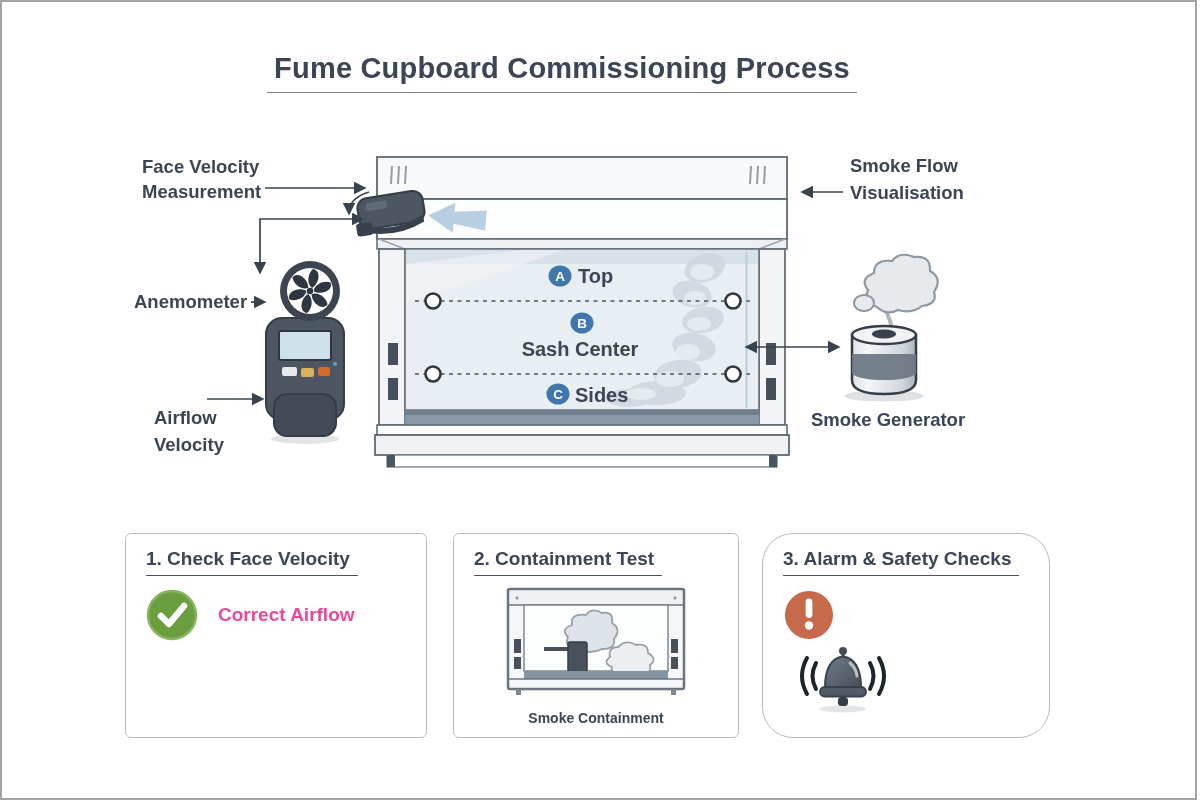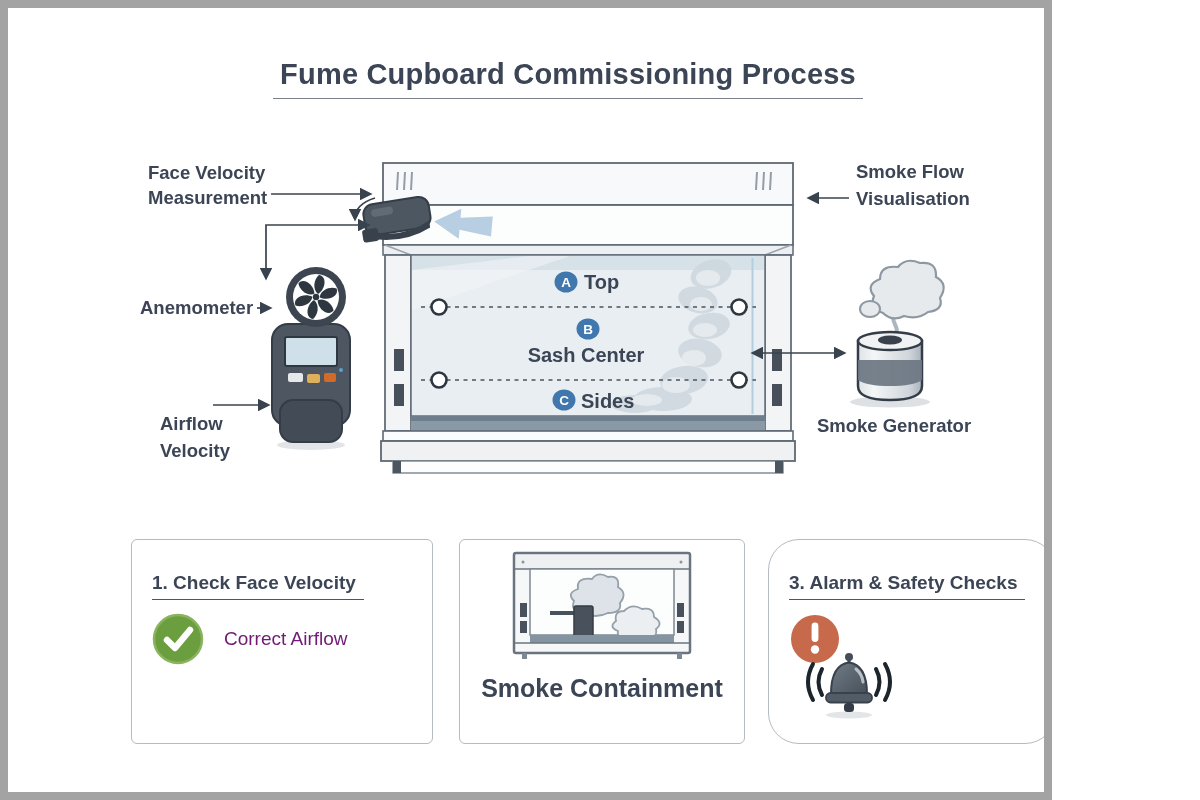--- a/index.html
+++ b/index.html
@@ -1,19 +1,19 @@
 <!DOCTYPE html>
 <html><head>
 <meta charset="utf-8">
 <style>
   html,body { margin:0; padding:0; background:#ffffff; }
   .stage {
-    position:relative; width:1052px; height:800px; background:#ffffff;
+    position:relative; width:1197px; height:800px; background:#ffffff;
     font-family:"Liberation Sans", sans-serif; overflow:hidden;
-    box-sizing:border-box; border:8px solid #a3a3a3;
+    box-sizing:border-box; border:2px solid #a3a3a3;
   }
   .page-title {
     position:absolute; top:50px; left:0; width:1120px; text-align:center;
     font-size:29px; font-weight:700; color:#3b4555; letter-spacing:.2px;
   }
   .title-rule {
     position:absolute; top:90px; left:265px; width:590px; height:0;
     border-top:1.5px solid #79838d;
   }
   svg text { font-family:"Liberation Sans", sans-serif; }
@@ -23,28 +23,28 @@
   .gen-lbl { font-size:18.5px; font-weight:700; fill:#3b4555; text-anchor:middle; }
 
   .card {
     position:absolute; top:531px; height:205px; background:#ffffff;
     border:1.5px solid #b5bbc1; border-radius:6px; box-sizing:border-box;
   }
   #card-1 { left:123px; width:302px; }
   #card-2 { left:451px; width:286px; }
   #card-3 { left:760px; width:288px;border-radius:31px; }
   .card-heading {
-    display:inline-block; margin:32px 0 0 20px; padding:0 8px 5px 0;
+    display:inline-block; margin:14px 0 0 20px; padding:0 8px 5px 0;
     font-size:19px; font-weight:700; color:#3b4555;
     border-bottom:1.5px solid #4c5663; white-space:nowrap;
   }
   .card-row { display:flex; align-items:center; gap:20px; margin:13px 0 0 20px; }
-  .card-row .row-text { font-size:19px; font-weight:400; color:#701a75; }
+  .card-row .row-text { font-size:19px; font-weight:700; color:#ec4899; }
   .mini-cup-wrap { text-align:center; margin-top:11px; }
-  .card-caption { text-align:center; font-size:25px; font-weight:700; color:#3b4555; margin-top:7px; }
+  .card-caption { text-align:center; font-size:14px; font-weight:700; color:#3b4555; margin-top:7px; }
   .bell-wrap { position:absolute; left:24px; top:106px; }
 </style>
 </head>
 <body>
 
 <div class="stage">
 
   <div class="page-title">Fume Cupboard Commissioning Process</div>
   <div class="title-rule"></div>
 
@@ -223,20 +223,21 @@
     <div class="card-row">
       <svg width="52" height="52" viewBox="0 0 52 52">
         <circle cx="26" cy="26" r="24" fill="#6b9e3e" stroke="#8ab35e" stroke-width="2.5"></circle>
         <path d="M 15 27 L 23 35 L 38 17" fill="none" stroke="#ffffff" stroke-width="6.5" stroke-linecap="round" stroke-linejoin="round"></path>
       </svg>
       <div class="row-text">Correct Airflow</div>
     </div>
   </div>
 
   <div class="card" id="card-2">
+    <div class="card-heading">2. Containment Test</div>
     <div class="mini-cup-wrap">
       <svg width="180" height="112" viewBox="0 0 180 112">
         <rect x="2" y="2" width="176" height="100" rx="2" fill="#f6f7f8" stroke="#6a7480" stroke-width="2.5"></rect>
         <rect x="4" y="4" width="172" height="14" fill="#eef0f2"></rect>
         <line x1="2" y1="18" x2="178" y2="18" stroke="#6a7480" stroke-width="1.5"></line>
         <circle cx="11" cy="11" r="1.5" fill="#8a949e"></circle>
           <circle cx="169" cy="11" r="1.5" fill="#8a949e"></circle>
         <rect x="18" y="18" width="144" height="66" fill="#fcfdfd" stroke="#7d8893" stroke-width="1.5"></rect>
         <g fill="#dde3e8" stroke="#95a0aa" stroke-width="1.8">
           <path d="M 70 62 Q 58 60 62 50 Q 54 42 66 38 Q 64 26 80 28 Q 86 20 96 26 Q 108 24 106 36 Q 116 42 108 52 Q 110 62 96 62 Q 84 68 70 62 Z"></path>

